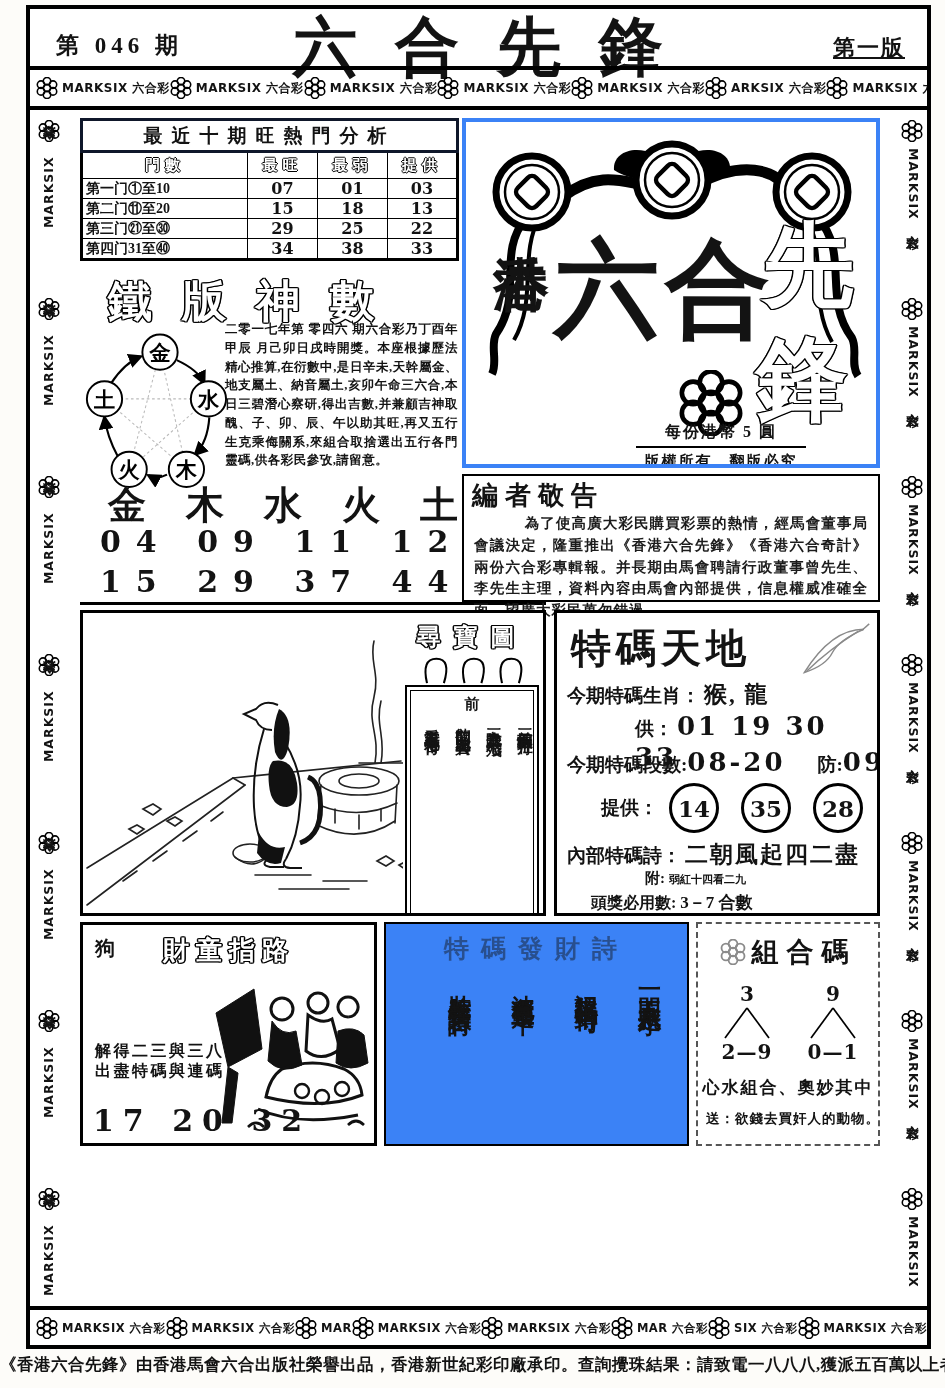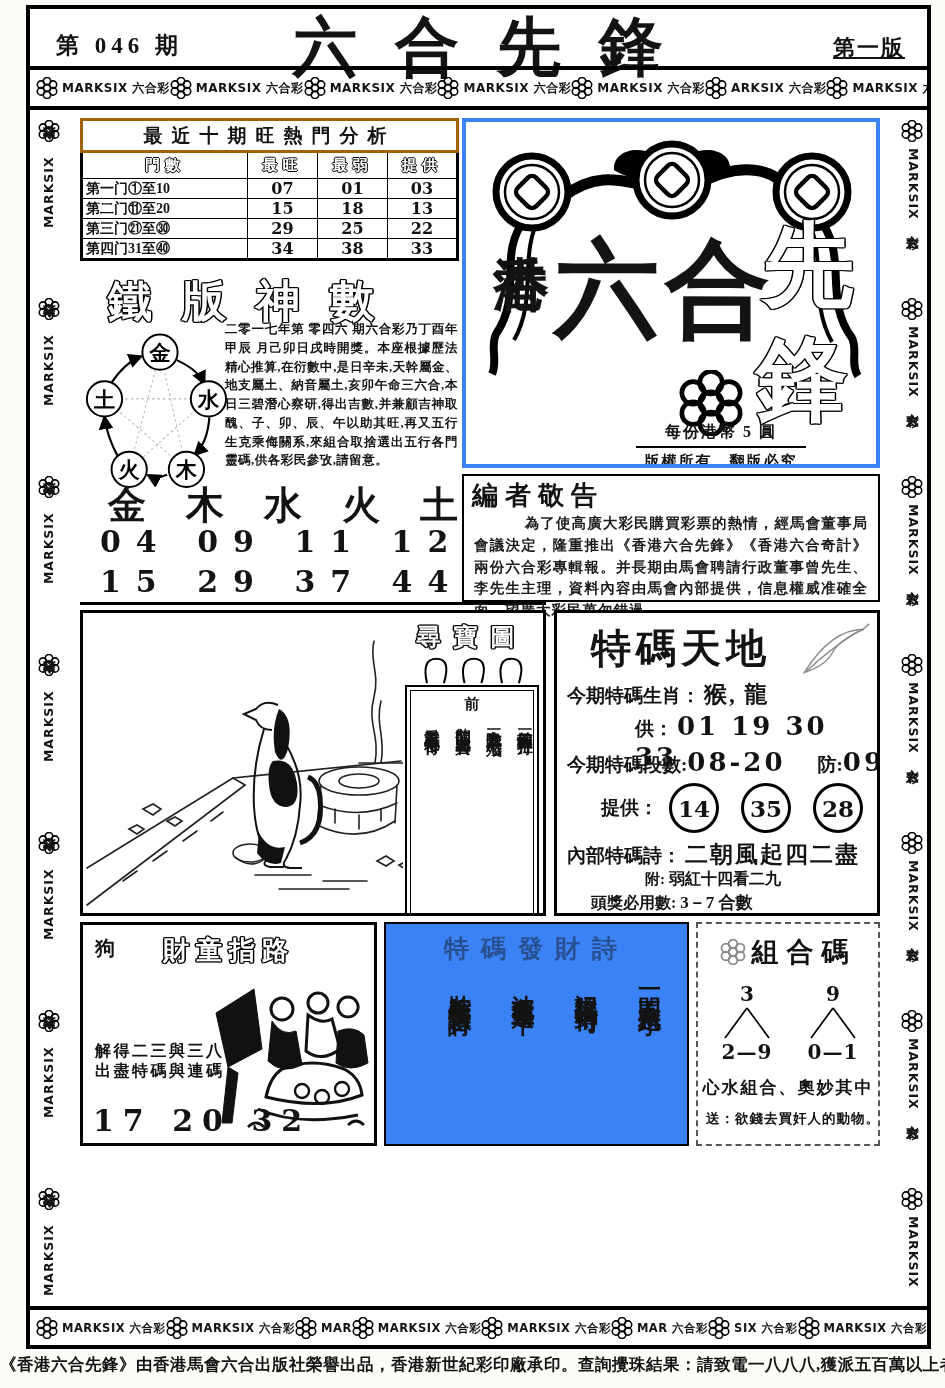--- a/index.html
+++ b/index.html
@@ -28,21 +28,21 @@
   .vseg{display:flex;flex-direction:column;align-items:center;gap:6px;}
   .vtext{writing-mode:vertical-rl;text-orientation:mixed;font:700 12.5px "DejaVu Sans",sans-serif;letter-spacing:1px;}
   .vstrip-left .vtext{transform:rotate(180deg);}
   
   .hdr-issue{font:700 23px "Liberation Serif",serif;letter-spacing:5px;}
   .hdr-title{font:900 64px "Liberation Serif",serif;letter-spacing:38px;white-space:nowrap;}
   .hdr-edition{font:700 22px "Liberation Serif",serif;letter-spacing:2px;text-decoration:underline;}
   
   .hot-table{border-collapse:collapse;width:376px;table-layout:fixed;background:#fff;}
   .hot-table th,.hot-table td{border:1.6px solid #000;padding:0;text-align:center;overflow:hidden;white-space:nowrap;}
-  .hot-table .t-title{font:900 19px "Liberation Serif",serif;letter-spacing:9px;height:29px;border:3px solid #a16207;}
+  .hot-table .t-title{font:900 19px "Liberation Serif",serif;letter-spacing:9px;height:29px;border:3px solid #0f172a;}
   .hot-table .t-head{font:700 15px "Liberation Serif",serif;letter-spacing:5px;height:25px;color:#fff;
     text-shadow:-1px 0 #000,1px 0 #000,0 -1px #000,0 1px #000;}
   .hot-table td.lbl{font:700 14px "Liberation Serif",serif;text-align:left;padding-left:3px;height:18px;}
   .hot-table td.num{font:700 16px "DejaVu Serif",serif;}
   .hot-table{border:3px solid #000;}
   
   .iron-title{font:900 44px "Liberation Serif",serif;letter-spacing:30px;white-space:nowrap;}
   .iron-body{font:700 12.5px "Liberation Serif",serif;line-height:1.5;letter-spacing:.5px;text-align:justify;}
   .iron-elems{font:900 38px "Liberation Serif",serif;letter-spacing:40px;white-space:nowrap;}
   .iron-nums{font:700 30px "DejaVu Serif",serif;letter-spacing:15px;white-space:nowrap;}
@@ -60,21 +60,21 @@
     padding:0 10px;text-indent:3.5em;text-align:justify;}
   
   .big-box{border:3.5px solid #000;background:#fff;overflow:hidden;}
   .tre-title{font:700 24px "Liberation Serif",serif;letter-spacing:13px;text-align:center;white-space:nowrap;}
   .scroll-outer{border:2px solid #000;padding:3px;}
   .scroll-inner{border:1.6px solid #000;height:100%;box-sizing:border-box;padding:4px 6px;}
   .scroll-head{font:700 15px "Liberation Serif",serif;text-align:center;}
   .vpoem{writing-mode:vertical-rl;text-orientation:upright;}
   .tre-poem{height:196px;font:700 15.5px "Liberation Serif",serif;line-height:2.0;letter-spacing:2px;margin-top:2px;}
   
-  .spec-title{font:800 40px "Liberation Serif",serif;letter-spacing:5px;white-space:nowrap;margin-left:20px;}
+  .spec-title{font:800 40px "Liberation Serif",serif;letter-spacing:5px;white-space:nowrap;}
   .spec-lab{font:700 19px "Liberation Serif",serif;}
   .spec-val{font:700 23px "Liberation Serif",serif;letter-spacing:2px;}
   .spec-num{font:700 26px "DejaVu Serif",serif;letter-spacing:3px;}
   .num-circle{display:inline-flex;width:44px;height:44px;border:3px solid #000;border-radius:50%;
     align-items:center;justify-content:center;font:700 23px "DejaVu Serif",serif;margin:0 11px;background:#fff;}
   .spec-small{font:700 15px "Liberation Serif",serif;}
   
   .wg-title{font:900 26px "Liberation Serif",serif;letter-spacing:7px;text-align:center;white-space:nowrap;}
   .wg-zodiac{font:700 20px "Liberation Serif",serif;}
   .wg-line{font:700 16px "Liberation Serif",serif;letter-spacing:2.5px;white-space:nowrap;}
@@ -511,21 +511,21 @@
         <span class="num-circle">35</span>
         <span class="num-circle">28</span>
       </span>
   </div>
   <div class="abs" style="left:10px;top:226px;white-space:nowrap;">
     <span class="spec-lab">內部特碼詩：</span>
     <span class="spec-val">二朝風起四二盡</span>
   </div>
   <div class="abs" style="left:88px;top:256px;">
     <span class="spec-small">附:</span>
-    <span class="spec-small" style="font-size:16px;">弱紅十四看二九</span>
+    <span class="spec-small" style="font-size:11px;">弱紅十四看二九</span>
   </div>
   <div class="abs" style="left:34px;top:278px;">
     <span class="spec-small" style="font-size:16px;">頭獎必用數:</span>
     <span class="spec-small" style="font-size:17px;">3－7 合數</span>
   </div>
 </div>
 
 <div class="abs big-box" style="left:80px;top:922px;width:297px;height:224px;">
   <div class="abs wg-zodiac" style="left:12px;top:10px;">狗</div>
   <div class="abs wg-title hollow" style="left:80px;top:8px;">財童指路</div>

